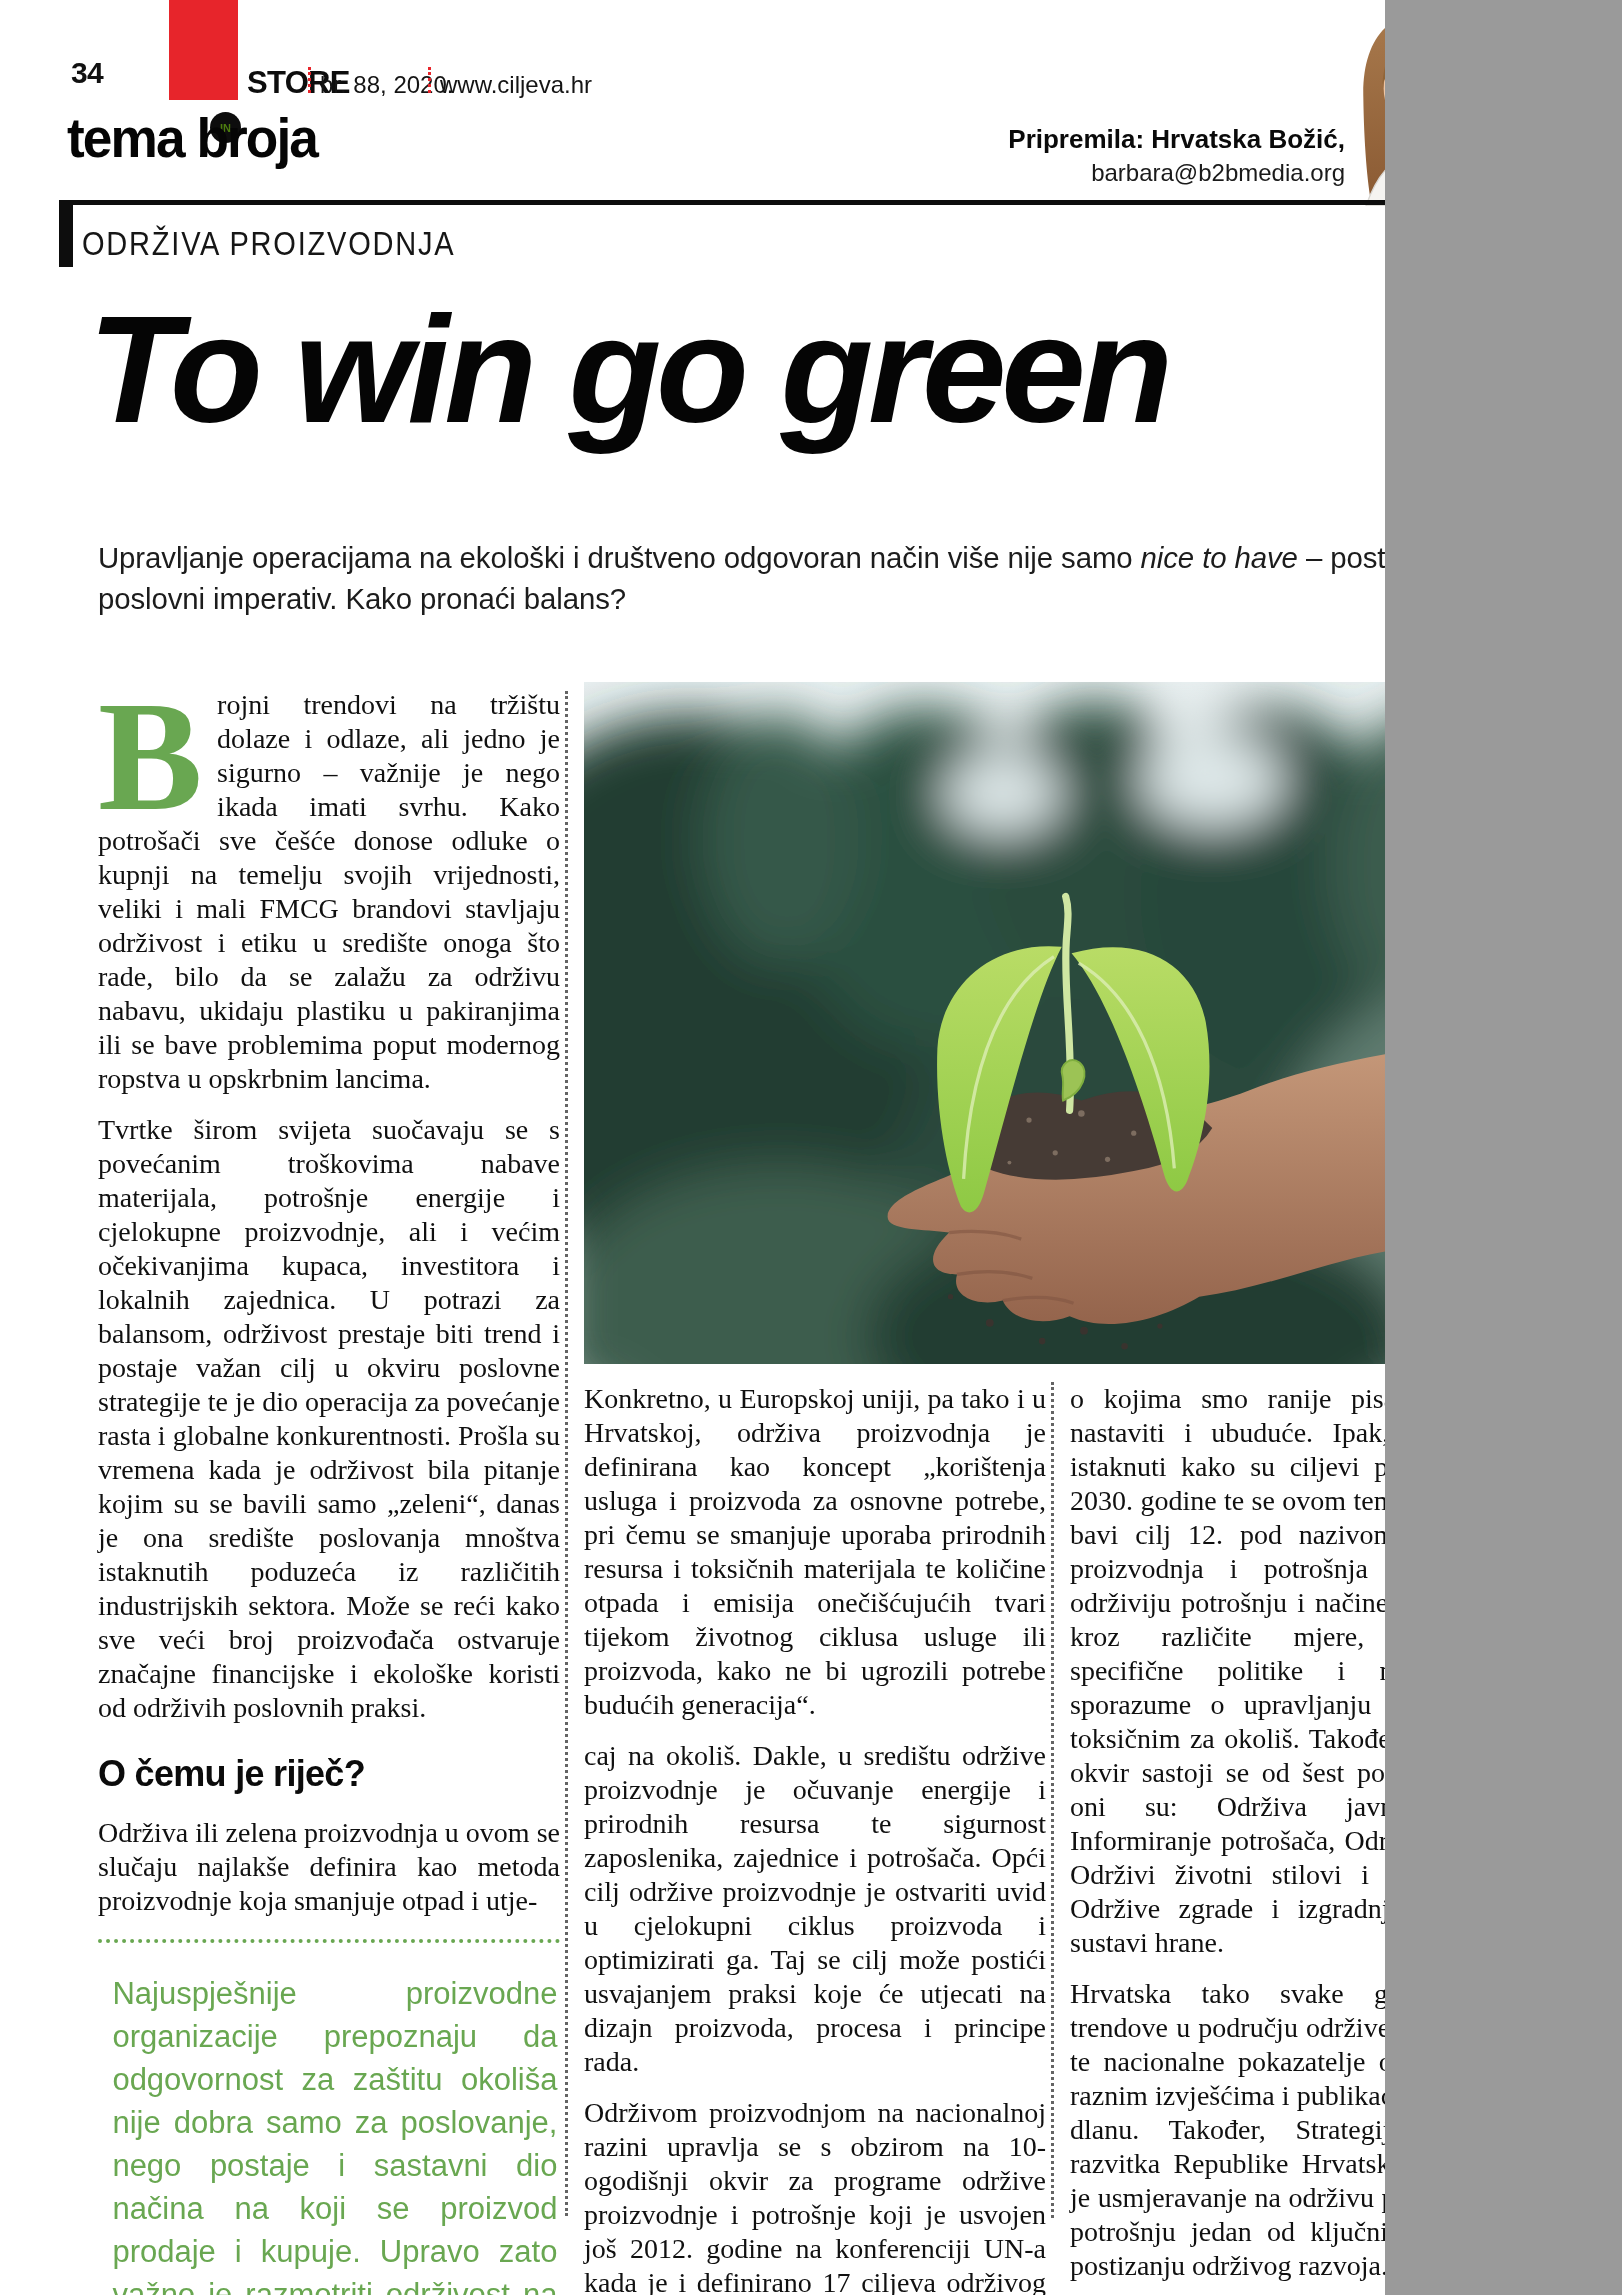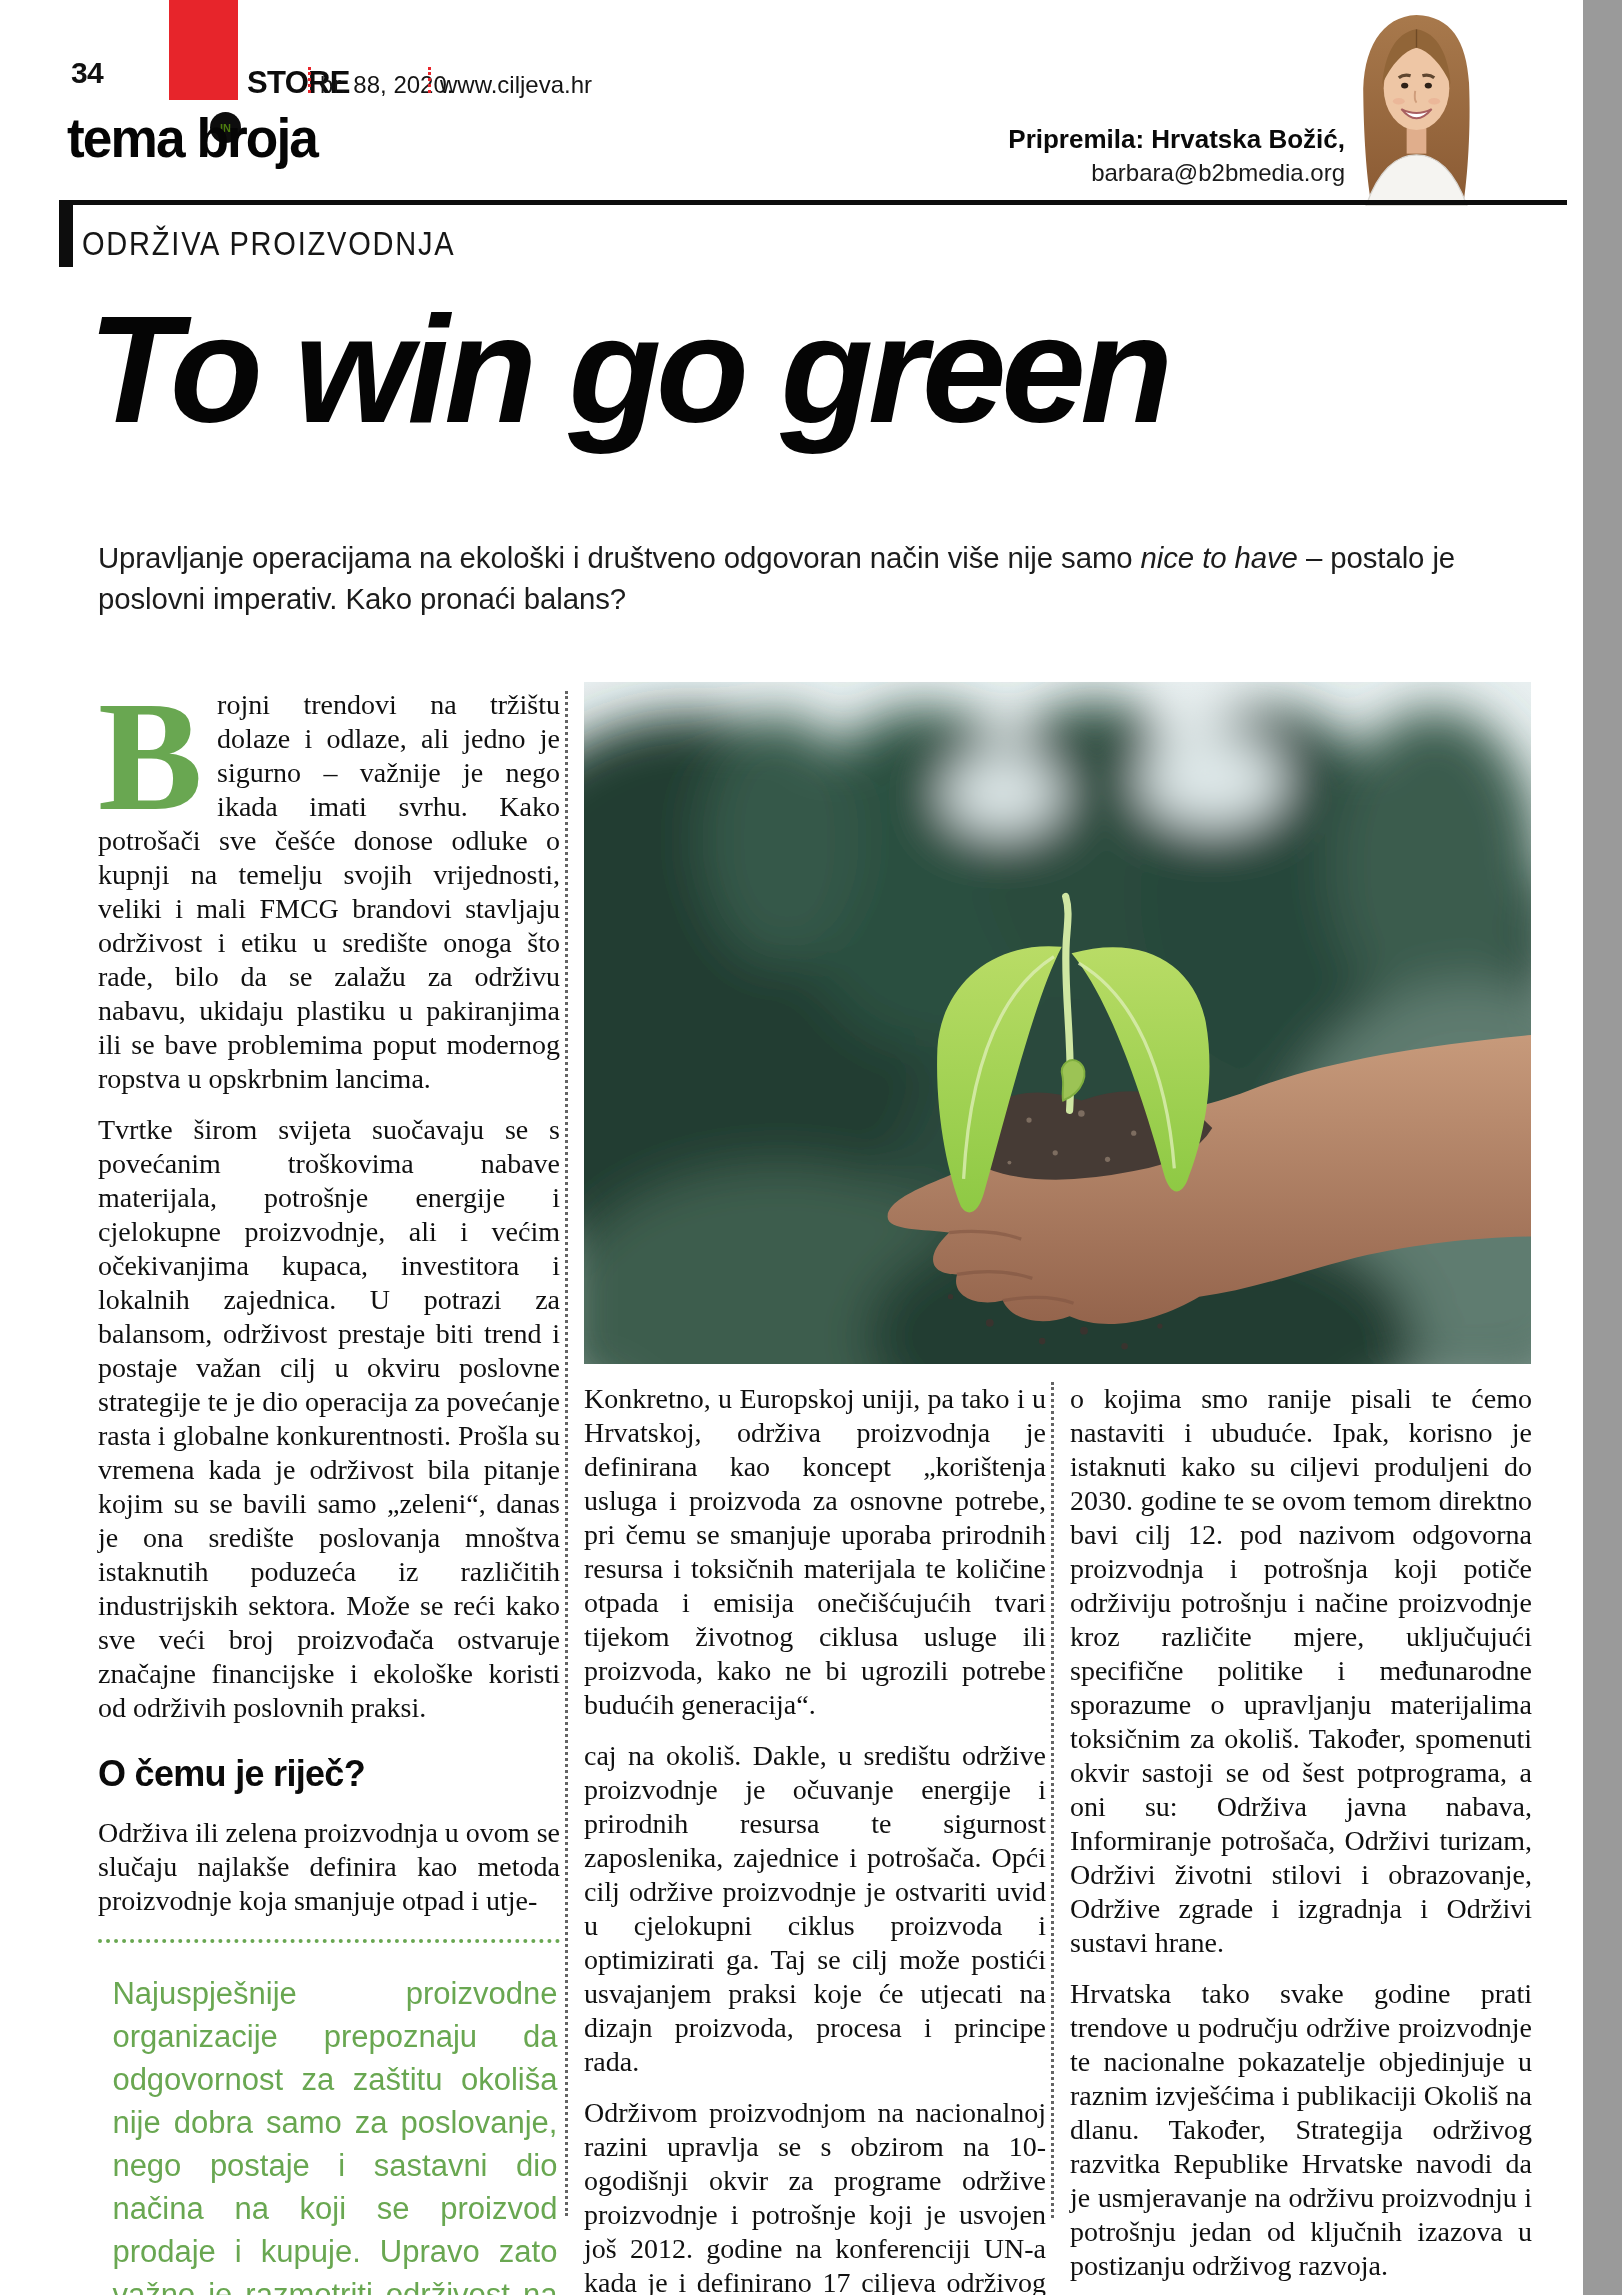--- a/index.html
+++ b/index.html
@@ -1,19 +1,19 @@
 <!DOCTYPE html>
 <html style="font-size:10.5px"><head>
 <meta charset="utf-8">
 <style>
   * { box-sizing: border-box; margin: 0; padding: 0; }
   html,body { background:#9a9a9a; }
   .page {
     position: relative;
-    width: 1583px; height: 2295px;
+    width: 1385px; height: 2295px;
     background: #ffffff;
     overflow: hidden;
     font-family: "Liberation Sans", sans-serif;
     color: #111;
   }
   
   .page-num { position:absolute; left:71px; top:56px; font-size:30px; font-weight:700; letter-spacing:-0.7px; }
   .logo-box { position:absolute; left:169px; top:0; width:69px; height:100px; background:#e7252b; }
   .logo-circle { position:absolute; left:210px; top:64px; width:31px; height:31px; background:#0d0d0d; border-radius:50%;
     display:flex; align-items:center; justify-content:center; color:#4d7c0f; font-size:11px; font-weight:700; letter-spacing:0;margin-top:48px; }

